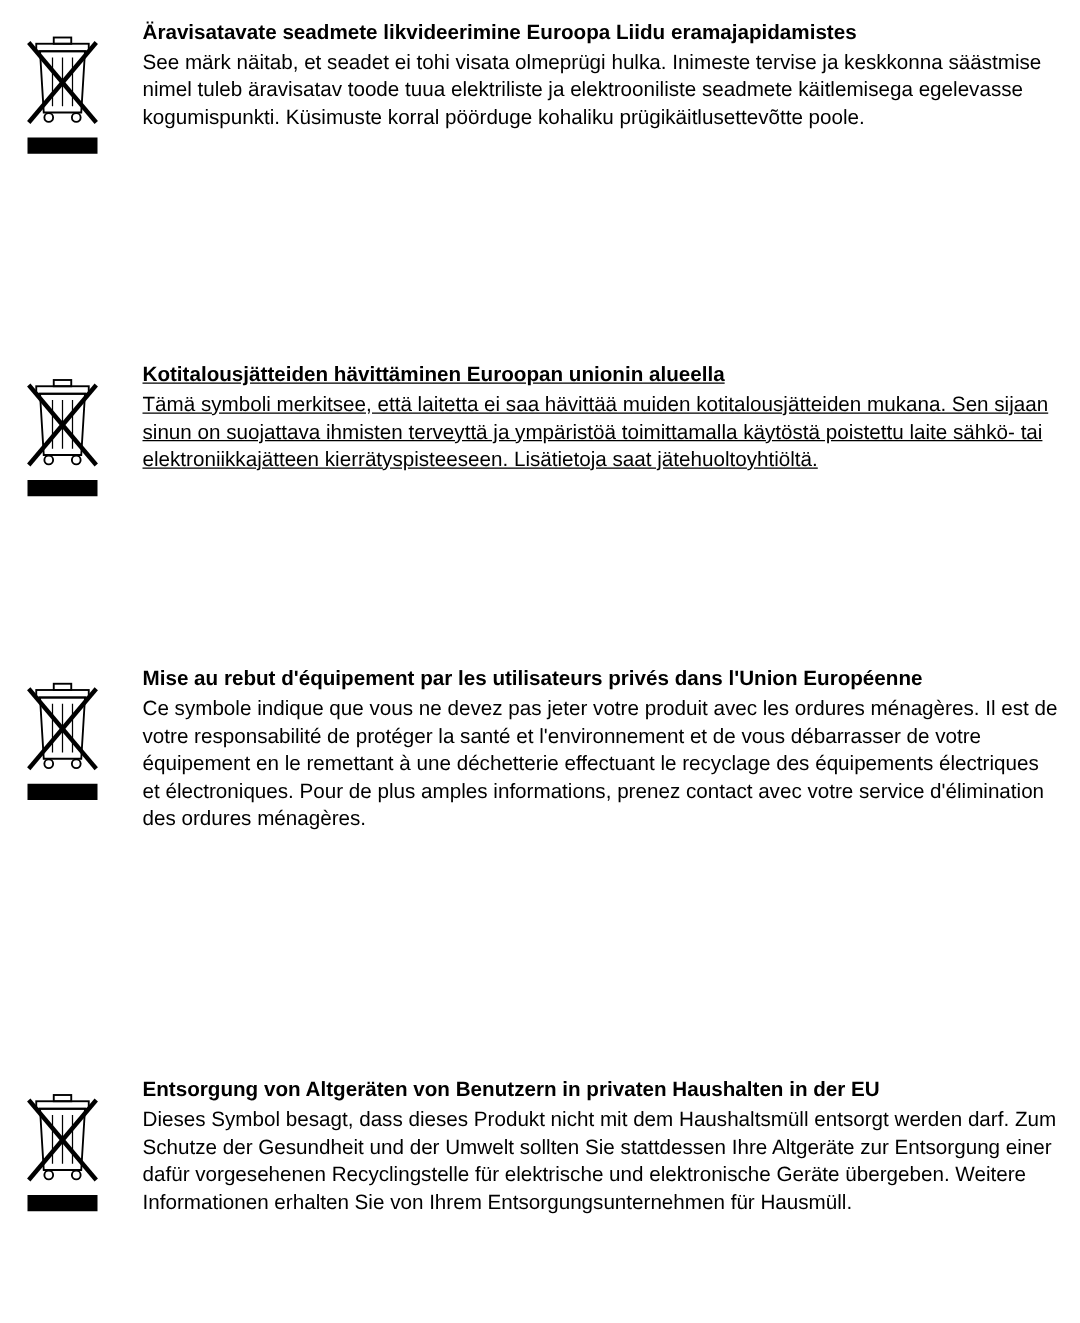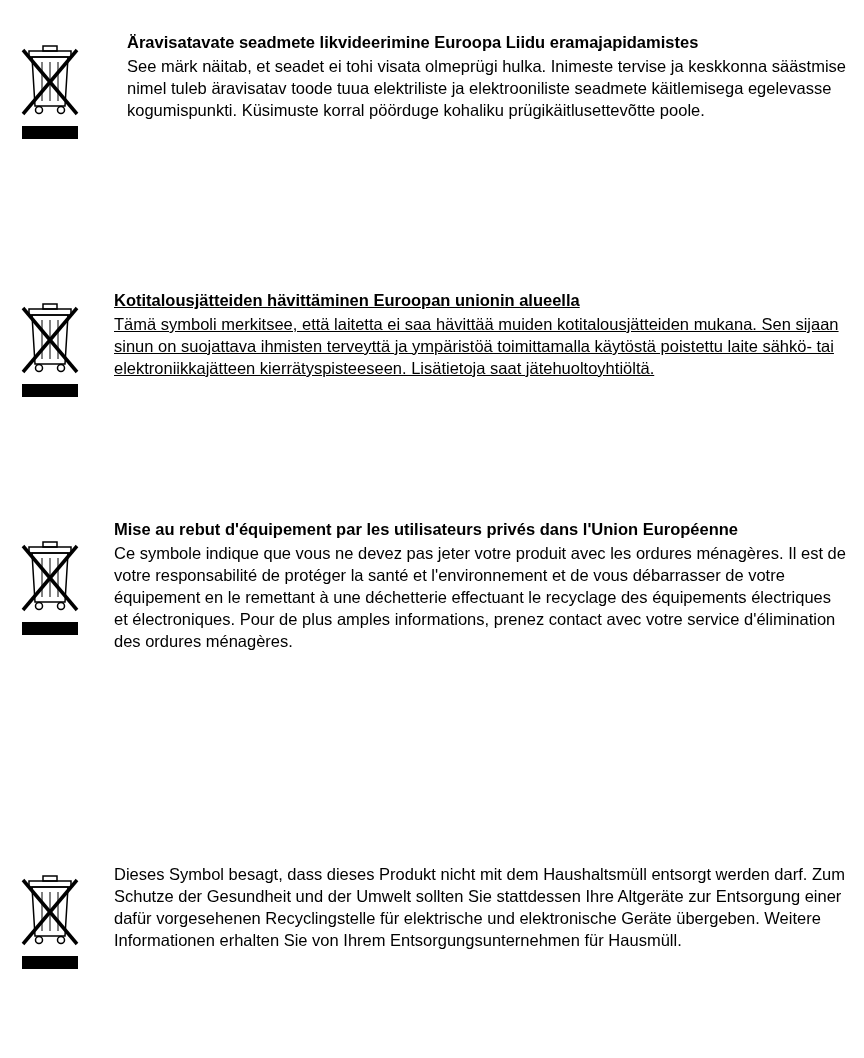--- a/index.html
+++ b/index.html
@@ -39,23 +39,23 @@
     font-size: 16.5px;
     font-weight: bold;
     line-height: 1.33;
   }
   .section-body {
     margin: 2px 0 0 0;
     font-size: 16.5px;
     font-weight: normal;
     line-height: 1.33;
   }
-  .sec-1 { top: 32px; gap: 13px; }
+  .sec-1 { top: 16px; }
   .sec-2 { top: 290px; text-decoration: underline; }
-  .sec-3 { top: 519px; align-items: center; }
+  .sec-3 { top: 533px; }
   .sec-4 { top: 862px; }
 </style>
 </head>
 <body>
 
 <div class="page">
 
   <div class="section sec-1">
     <div class="icon-col">
       <span>
@@ -140,17 +140,18 @@
           <line x1="38" y1="18" x2="38" y2="57" stroke="#000" stroke-width="1"></line>
           <circle cx="19" cy="66" r="3.5" fill="none" stroke="#000" stroke-width="1.5"></circle>
           <circle cx="41" cy="66" r="3.5" fill="none" stroke="#000" stroke-width="1.5"></circle>
           <line x1="3" y1="6" x2="57" y2="70" stroke="#000" stroke-width="3.5"></line>
           <line x1="57" y1="6" x2="3" y2="70" stroke="#000" stroke-width="3.5"></line>
           <rect x="2" y="82" width="56" height="13" fill="#000"></rect>
         </svg>
       </span>
     </div>
     <div class="text-col">
+      <p class="section-title">Entsorgung von Altgeräten von Benutzern in privaten Haushalten in der EU</p>
       <p class="section-body">Dieses Symbol besagt, dass dieses Produkt nicht mit dem Haushaltsmüll entsorgt werden darf. Zum Schutze der Gesundheit und der Umwelt sollten Sie stattdessen Ihre Altgeräte zur Entsorgung einer dafür vorgesehenen Recyclingstelle für elektrische und elektronische Geräte übergeben. Weitere Informationen erhalten Sie von Ihrem Entsorgungsunternehmen für Hausmüll.</p>
     </div>
   </div>
 
 </div>
 
 </body></html>

